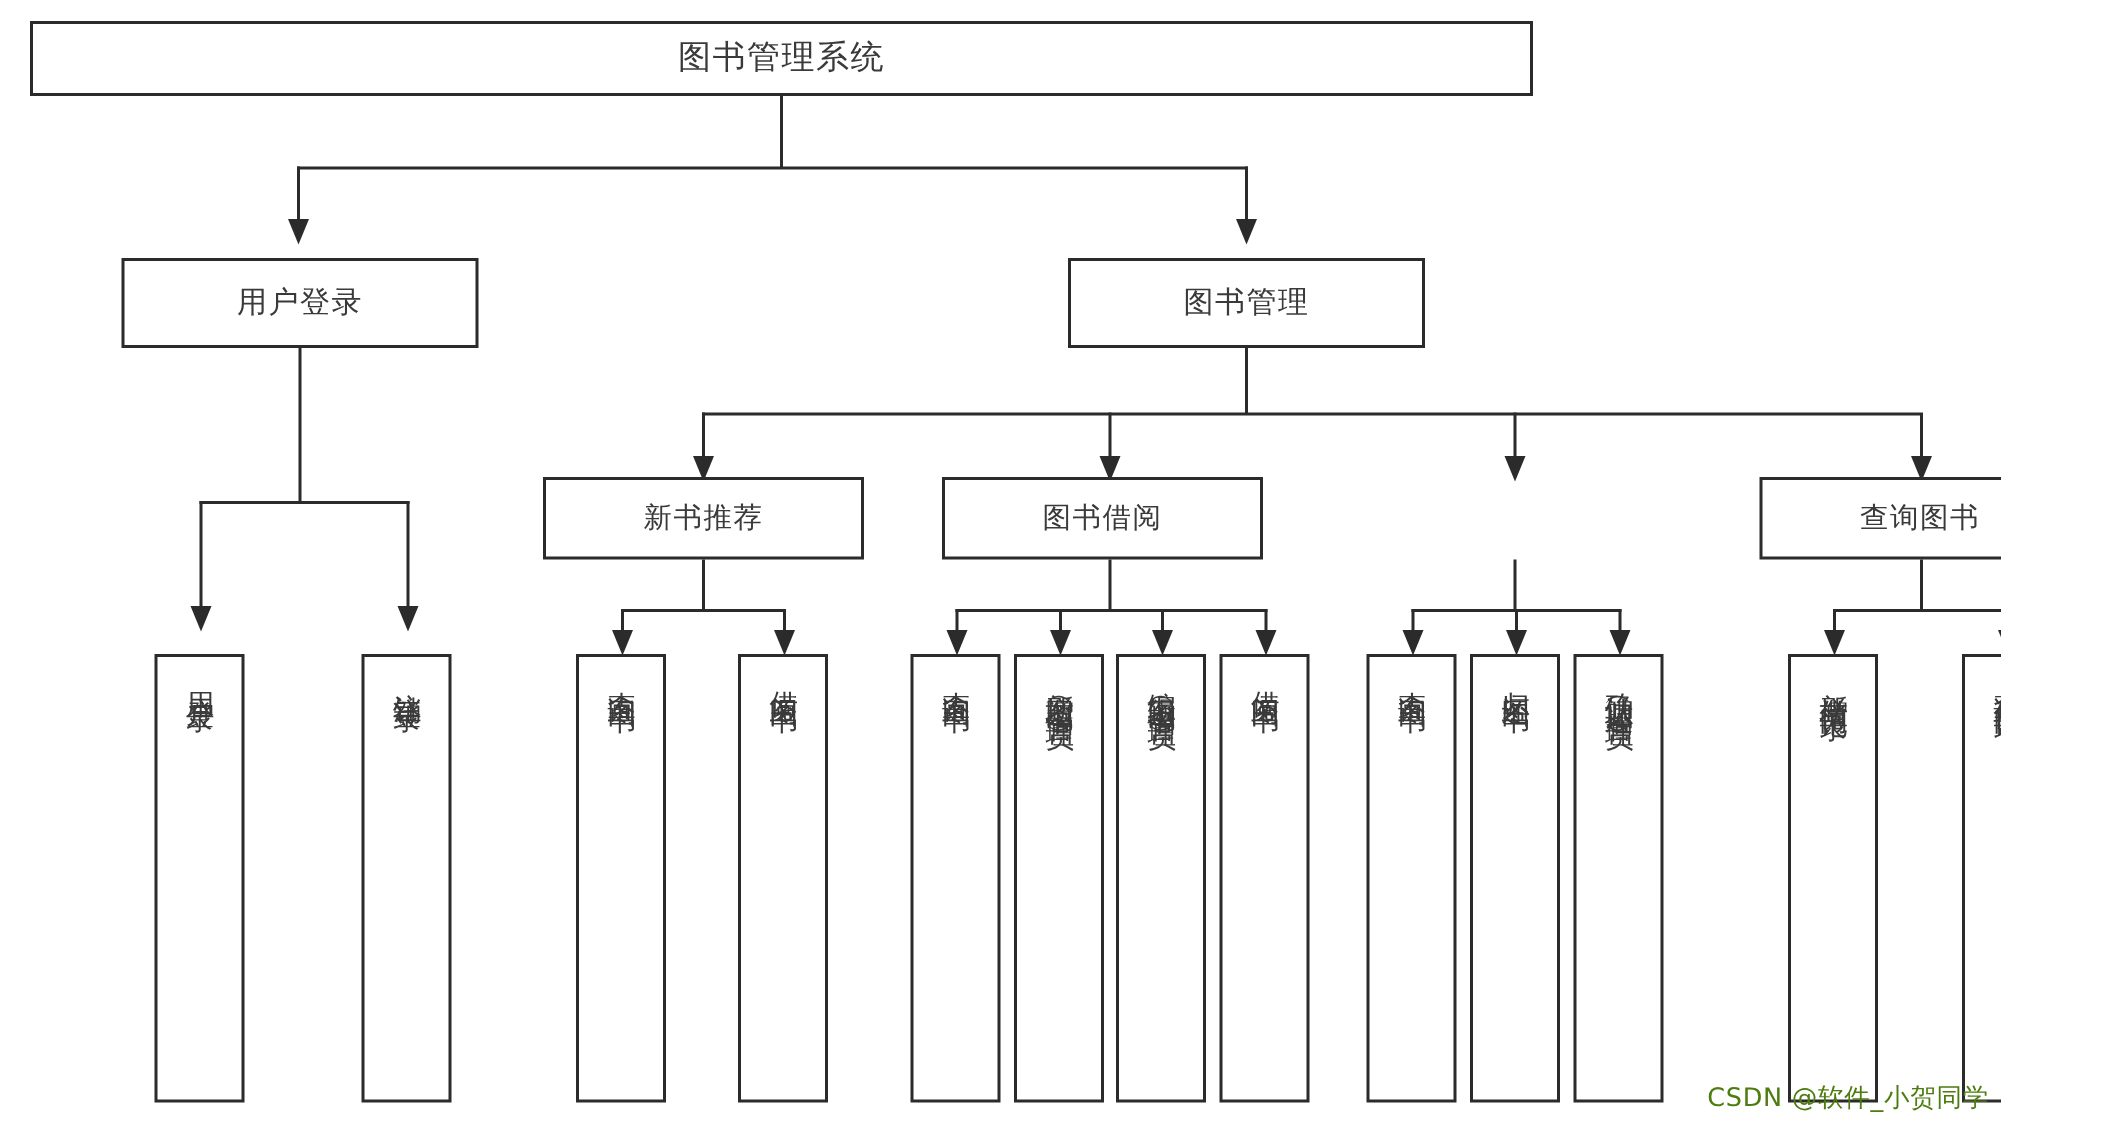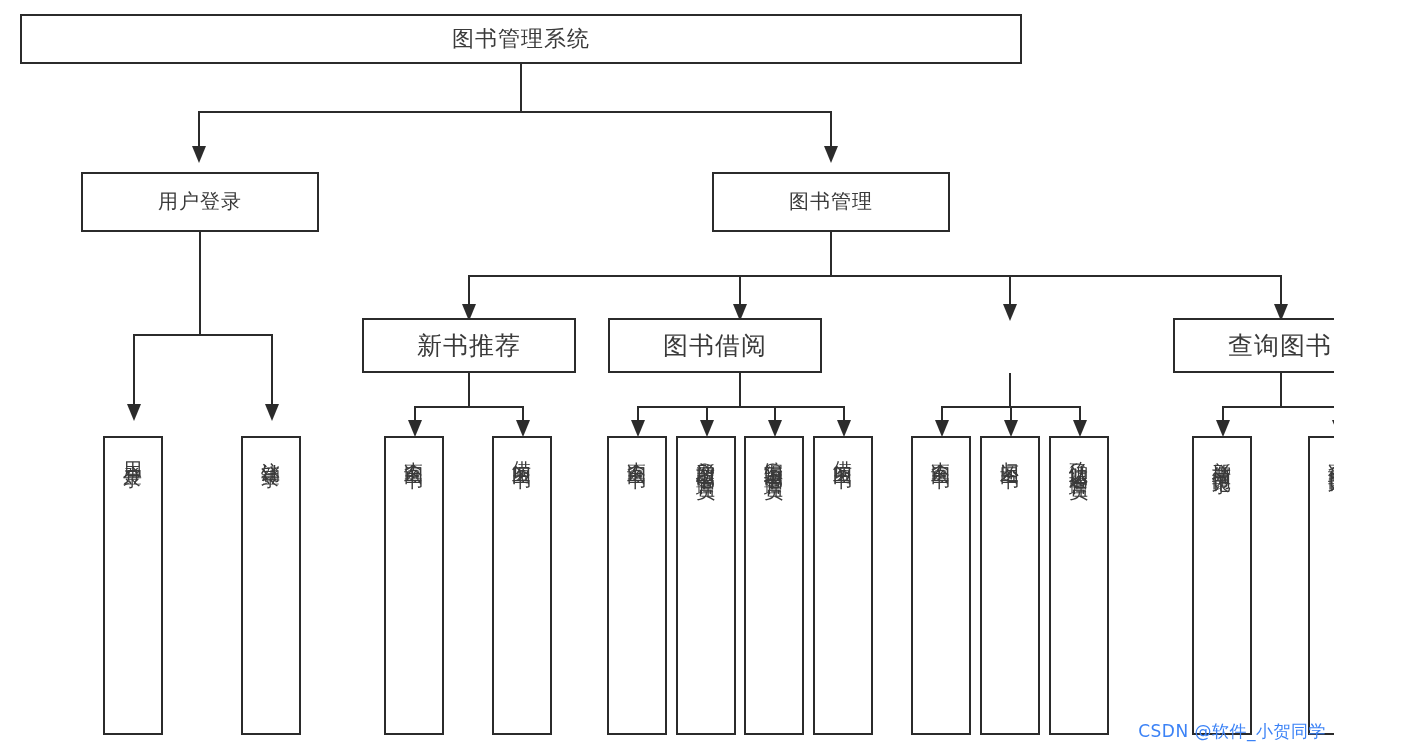--- a/index.html
+++ b/index.html
@@ -33,21 +33,21 @@
   }
   .node.root {
     font-size: 22px;
     letter-spacing: 1px;
   }
   .node.lvl1 {
     font-size: 20px;
     letter-spacing: 1px;
   }
   .node.lvl2 {
-    font-size: 25px;
+    font-size: 19px;
     letter-spacing: 1px;
   }
   
   .node.leaf {
     font-size: 19px;
     align-items: flex-start;
     justify-content: center;
     padding-top: 8px;
   }
   .node.leaf .vtext {
@@ -75,21 +75,21 @@
     border-left: 7px solid transparent;
     border-right: 7px solid transparent;
     border-top: 17px solid #2b2b2b;
   }
   
   #watermark {
     position: absolute;
     right: 8px;
     bottom: 4px;
     font-size: 17px;
-    color: #3b82f6;
+    color: #4d7c0f;
     white-space: nowrap;
     letter-spacing: 0.5px;
   }
 </style>
 </head>
 <body>
 
 <div id="canvas">
 
   <div class="node root" style="left:20px; top:14px; width:1002px; height:50px;">
@@ -126,21 +126,21 @@
   <div class="vline" style="left:739px; top:275px; height:32px;"></div>
   <div class="arrow" style="left:733px; top:304px;"></div>
   <div class="vline" style="left:1009px; top:275px; height:32px;"></div>
   <div class="arrow" style="left:1003px; top:304px;"></div>
   <div class="vline" style="left:1280px; top:275px; height:32px;"></div>
   <div class="arrow" style="left:1274px; top:304px;"></div>
 
   <div class="node lvl2" style="left:362px; top:318px; width:214px; height:55px;">
     <span>新书推荐</span>
   </div>
-  <div class="node lvl2" style="left:608px; top:318px; width:214px; height:55px;">
+  <div class="node lvl2" style="left:628px; top:318px; width:214px; height:55px;">
     <span>图书借阅</span>
   </div>
   <div class="node lvl2" style="left:1173px; top:318px; width:214px; height:55px;">
     <span>查询图书</span>
   </div>
 
   <div class="vline" style="left:468px; top:373px; height:34px;"></div>
   <div class="hline" style="left:414px; top:406px; width:110px;"></div>
   <div class="vline" style="left:414px; top:406px; height:18px;"></div>
   <div class="arrow" style="left:408px; top:420px;"></div>

